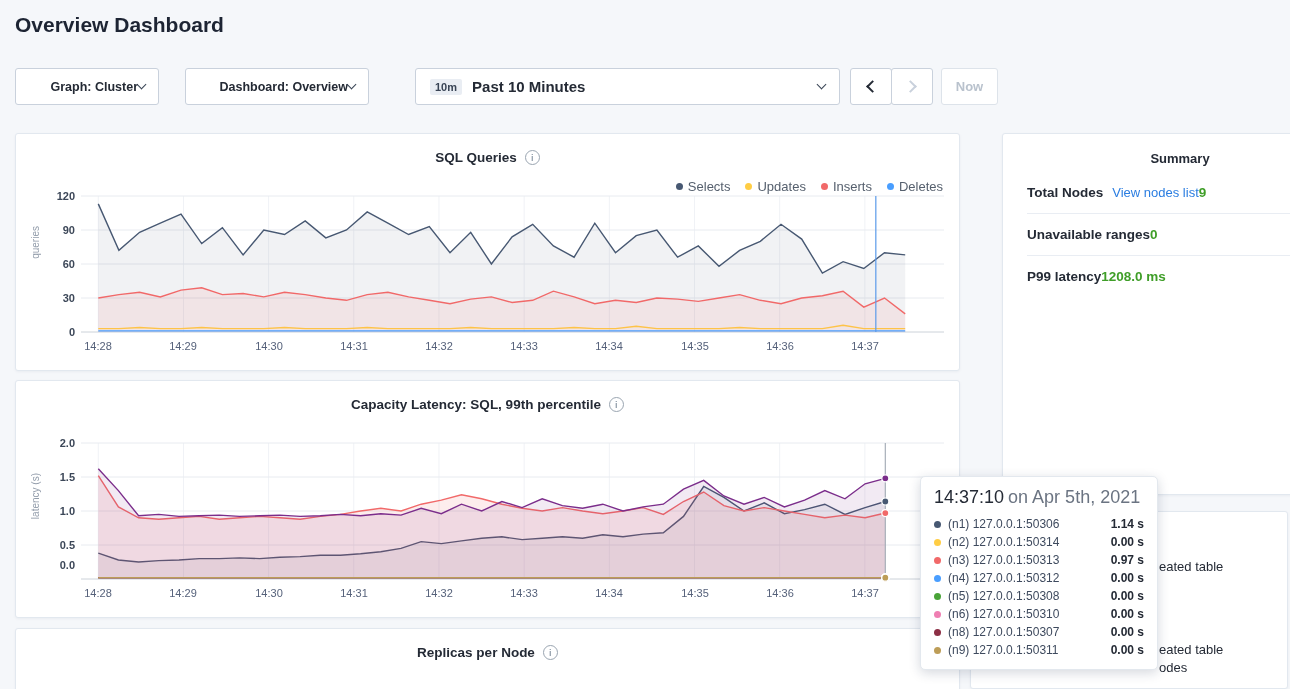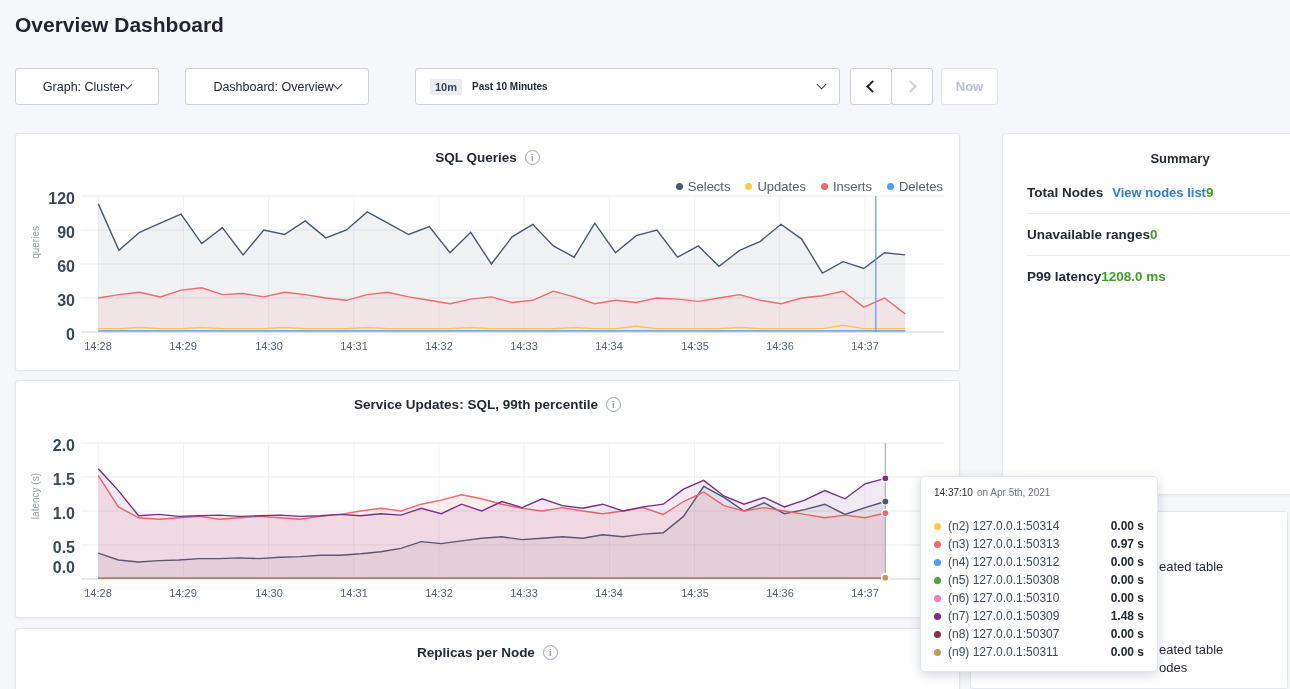--- a/index.html
+++ b/index.html
@@ -1,52 +1,52 @@
 <!DOCTYPE html>
 <html><head>
 <meta charset="utf-8">
 <style>
 *{box-sizing:border-box;margin:0;padding:0}
 html,body{width:1290px;height:689px}
 body{overflow:hidden;background:#f5f7fa;font-family:"Liberation Sans",sans-serif;position:relative;color:#242a35}
 .page-title{position:absolute;left:15px;top:13px;font-size:21px;font-weight:700;color:#1d2433}
 .ctl{position:absolute;top:68px;height:37px;background:#fff;border:1px solid #c9d1dc;border-radius:3px;display:flex;align-items:center;cursor:pointer}
-.dropdown{justify-content:center;padding:8px 13px;font-size:12.5px;font-weight:400;color:#242a35}
+.dropdown{justify-content:flex-end;padding:8px 13px;font-size:12.5px;font-weight:700;color:#242a35}
 .chev-down{width:7px;height:7px;border-right:1.6px solid #394455;border-bottom:1.6px solid #394455;transform:rotate(45deg);margin-top:-4px;flex:none}
 .time-picker{left:415px;width:425px;justify-content:space-between;padding:0 14px}
 .tp-left{display:flex;align-items:center;gap:10px}
 .time-badge{background:#e9edf3;color:#394455;border-radius:2px;padding:2px 5px;font-size:11px;font-weight:700}
-.time-label{font-size:10px;font-weight:700;color:#242a35}
+.time-label{font-size:15px;font-weight:700;color:#242a35}
 .pager-btn{justify-content:center;width:42px}
 .chev{width:9px;height:9px;border-right:2px solid #242a35;border-bottom:2px solid #242a35}
 .chev.left{transform:rotate(135deg);margin-left:3px}
 .chev.right{transform:rotate(-45deg);margin-right:3px;border-color:#c9d1dc}
 .now-btn{left:941px;width:57px;border-color:#dde3ea;justify-content:center;font-size:13px;font-weight:700;color:#b9c2cd}
 .panel{position:absolute;background:#fff;border:1px solid #e2e8ef;border-radius:3px;box-shadow:0 1px 3px rgba(24,42,78,.05)}
 .chart-head{position:absolute;top:16px;left:0;right:0;display:flex;align-items:center;justify-content:center;gap:8px;font-size:13.5px;font-weight:700;color:#242a35}
 .info-icon{width:15px;height:15px;border:1.2px solid #9aa5b1;border-radius:50%;color:#9aa5b1;font-size:9.5px;display:flex;align-items:center;justify-content:center;cursor:pointer;flex:none}
 .legend{position:absolute;top:45px;right:16px;display:flex;gap:15px}
 .legend-item{display:inline-flex;align-items:center;gap:5px;font-size:13px;color:#56606e;cursor:pointer}
 .ldot{width:7px;height:7px;border-radius:50%;display:inline-block}
 .plot{position:absolute;left:65px;top:62px;width:863px;height:136px}
-.ytick{position:absolute;left:-42px;width:36px;text-align:right;font-size:16px;font-weight:700;color:#3c4758}
+.ytick{position:absolute;left:-42px;width:36px;text-align:right;font-size:11px;font-weight:700;color:#3c4758}
 .xtick{position:absolute;width:48px;text-align:center;font-size:11px;color:#55617a}
 .ylabel{position:absolute;left:14px;top:92px;writing-mode:vertical-rl;transform:rotate(180deg);font-size:10px;color:#939dab}
 .summary-title{padding-top:17px;text-align:center;font-size:13px;font-weight:700;color:#242a35}
 .srows{margin-top:6px}
 .srow{margin:0 24px;padding:13px 0;border-bottom:1px solid #e9edf3}
 .srow.last{border-bottom:none}
 .sline{display:flex;justify-content:flex-start;align-items:baseline}
 .sleft{display:flex;align-items:baseline}
 .slabel{font-size:13.5px;font-weight:700;color:#242a35}
 .svalue{font-size:13.5px;font-weight:700;color:#3f9e28}
-.slink{font-size:13px;font-weight:700;color:#2a7de1;margin-left:9px;cursor:pointer}
+.slink{font-size:13px;font-weight:400;color:#2a7de1;margin-left:9px;cursor:pointer}
 .scaption{margin-top:7px;font-size:11.5px;line-height:1.5;color:#6b7482}
 .tooltip{position:absolute;left:920px;top:476px;width:238px;background:#fff;border:1px solid #e3e8ee;border-radius:5px;box-shadow:0 3px 12px rgba(20,40,70,.18);padding:10px 13px;z-index:30}
-.tt-head{font-size:10px;color:#6b7482;margin-bottom:19px}
+.tt-head{font-size:18px;color:#6b7482;margin-bottom:7px}
 .tt-time{color:#242a35}
 .tt-suffix{margin-left:4px}
 .tt-row{display:flex;align-items:center;gap:7px;height:18px;font-size:12px;color:#3e4a5e}
 .tdot{width:7px;height:7px;border-radius:50%;flex:none}
 .tt-node{flex:1;white-space:nowrap}
 .tt-val{font-weight:700;color:#242a35}
 .event-frag{position:absolute;font-size:13px;color:#242a35;z-index:5;white-space:nowrap}
 </style>
 </head>
 <body>
@@ -128,21 +128,21 @@
       <div class="xtick" style="left:419px;top:144px">14:33</div>
       <div class="xtick" style="left:504px;top:144px">14:34</div>
       <div class="xtick" style="left:590px;top:144px">14:35</div>
       <div class="xtick" style="left:675px;top:144px">14:36</div>
       <div class="xtick" style="left:760px;top:144px">14:37</div>
     </div>
 </div>
 
 <div class="panel" style="left:15px;top:380px;width:945px;height:238px">
   <div class="chart-head">
-    <span>Service Updates: SQL, 99th percentile</span>
+    <span>Capacity Latency: SQL, 99th percentile</span>
     <span class="info-icon">i</span>
   </div>
   <div class="ylabel">latency (s)</div>
   <div class="plot">
       <svg width="863" height="136" style="position:absolute;left:0;top:0;overflow:visible">
         <line x1="17.26" y1="0" x2="17.26" y2="136" stroke="#f0f2f6"></line>
         <line x1="102.4381" y1="0" x2="102.4381" y2="136" stroke="#f0f2f6"></line>
         <line x1="187.6162" y1="0" x2="187.6162" y2="136" stroke="#f0f2f6"></line>
         <line x1="272.7943" y1="0" x2="272.7943" y2="136" stroke="#f0f2f6"></line>
         <line x1="357.9724" y1="0" x2="357.9724" y2="136" stroke="#f0f2f6"></line>
@@ -235,20 +235,25 @@
 <div class="event-frag" style="left:1159px;top:559px">eated table</div>
 <div class="event-frag" style="left:1159px;top:642px">eated table</div>
 <div class="event-frag" style="left:1159px;top:660px">odes</div>
 
 <div class="tooltip">
   <div class="tt-head">
     <span class="tt-time">14:37:10</span><span class="tt-suffix">on Apr 5th, 2021</span>
   </div>
   <div>
       <div class="tt-row">
+        <span class="tdot" style="background:#475872"></span>
+        <span class="tt-node">(n1) 127.0.0.1:50306</span>
+        <span class="tt-val">1.14 s</span>
+      </div>
+      <div class="tt-row">
         <span class="tdot" style="background:#ffcd44"></span>
         <span class="tt-node">(n2) 127.0.0.1:50314</span>
         <span class="tt-val">0.00 s</span>
       </div>
       <div class="tt-row">
         <span class="tdot" style="background:#f16969"></span>
         <span class="tt-node">(n3) 127.0.0.1:50313</span>
         <span class="tt-val">0.97 s</span>
       </div>
       <div class="tt-row">
@@ -260,25 +265,20 @@
         <span class="tdot" style="background:#49a338"></span>
         <span class="tt-node">(n5) 127.0.0.1:50308</span>
         <span class="tt-val">0.00 s</span>
       </div>
       <div class="tt-row">
         <span class="tdot" style="background:#ef7fb2"></span>
         <span class="tt-node">(n6) 127.0.0.1:50310</span>
         <span class="tt-val">0.00 s</span>
       </div>
       <div class="tt-row">
-        <span class="tdot" style="background:#7b2d8b"></span>
-        <span class="tt-node">(n7) 127.0.0.1:50309</span>
-        <span class="tt-val">1.48 s</span>
-      </div>
-      <div class="tt-row">
         <span class="tdot" style="background:#8c2f45"></span>
         <span class="tt-node">(n8) 127.0.0.1:50307</span>
         <span class="tt-val">0.00 s</span>
       </div>
       <div class="tt-row">
         <span class="tdot" style="background:#bd9d57"></span>
         <span class="tt-node">(n9) 127.0.0.1:50311</span>
         <span class="tt-val">0.00 s</span>
       </div>
     </div>

